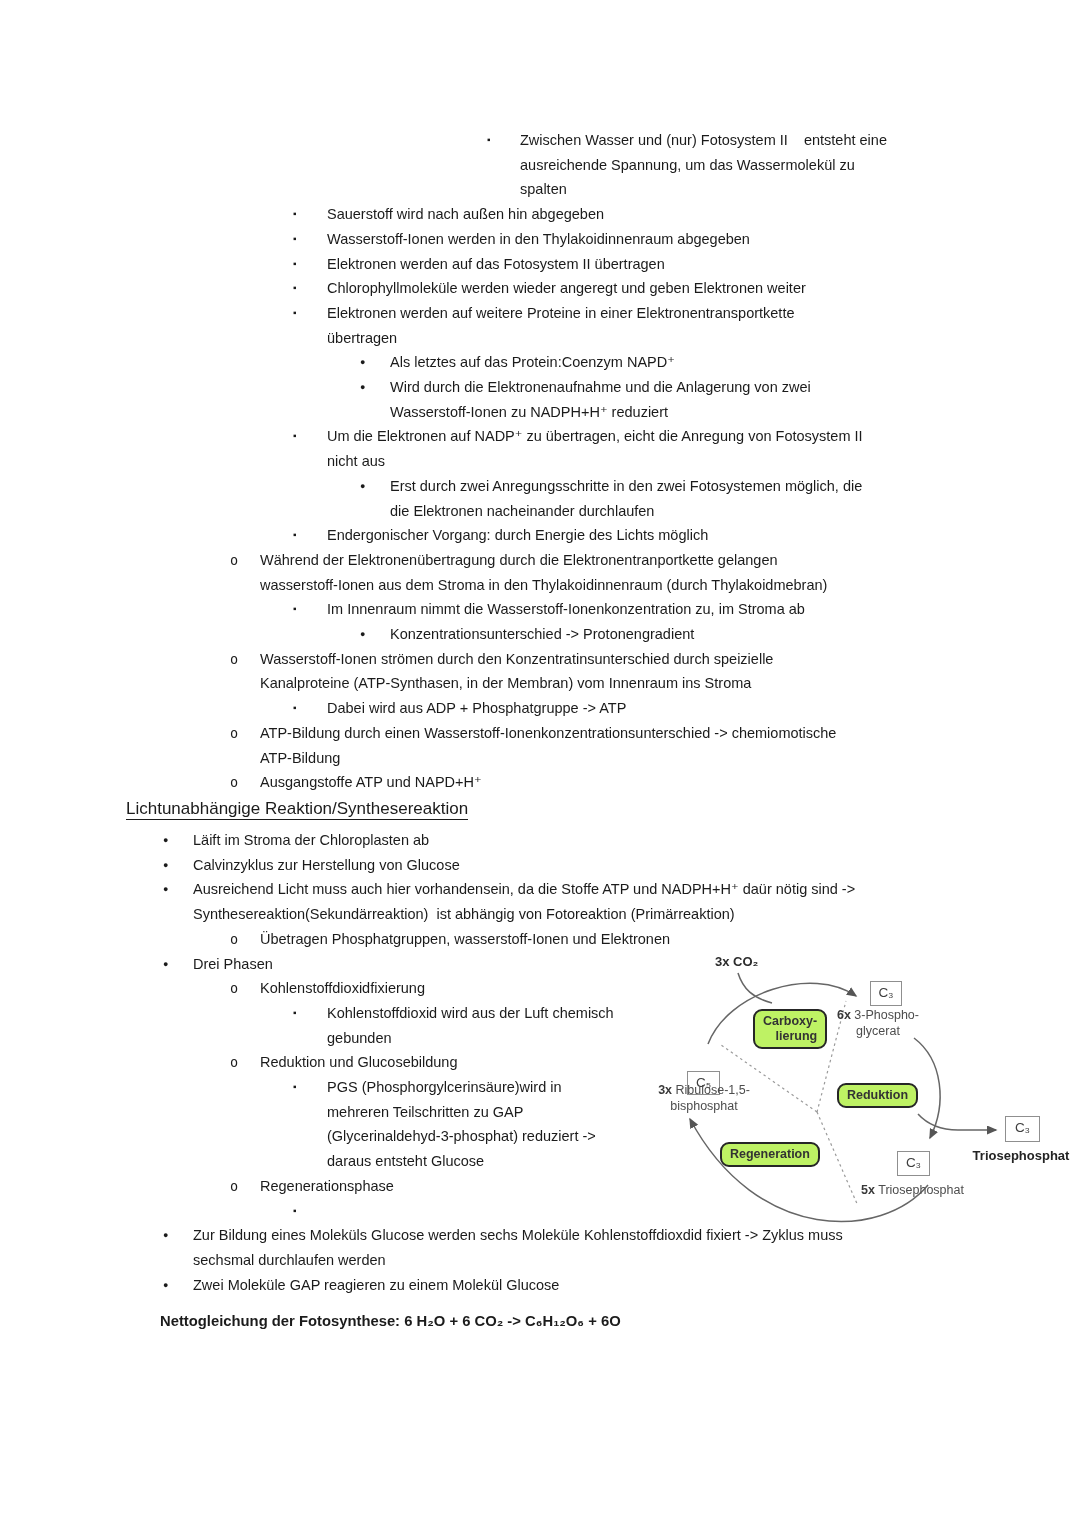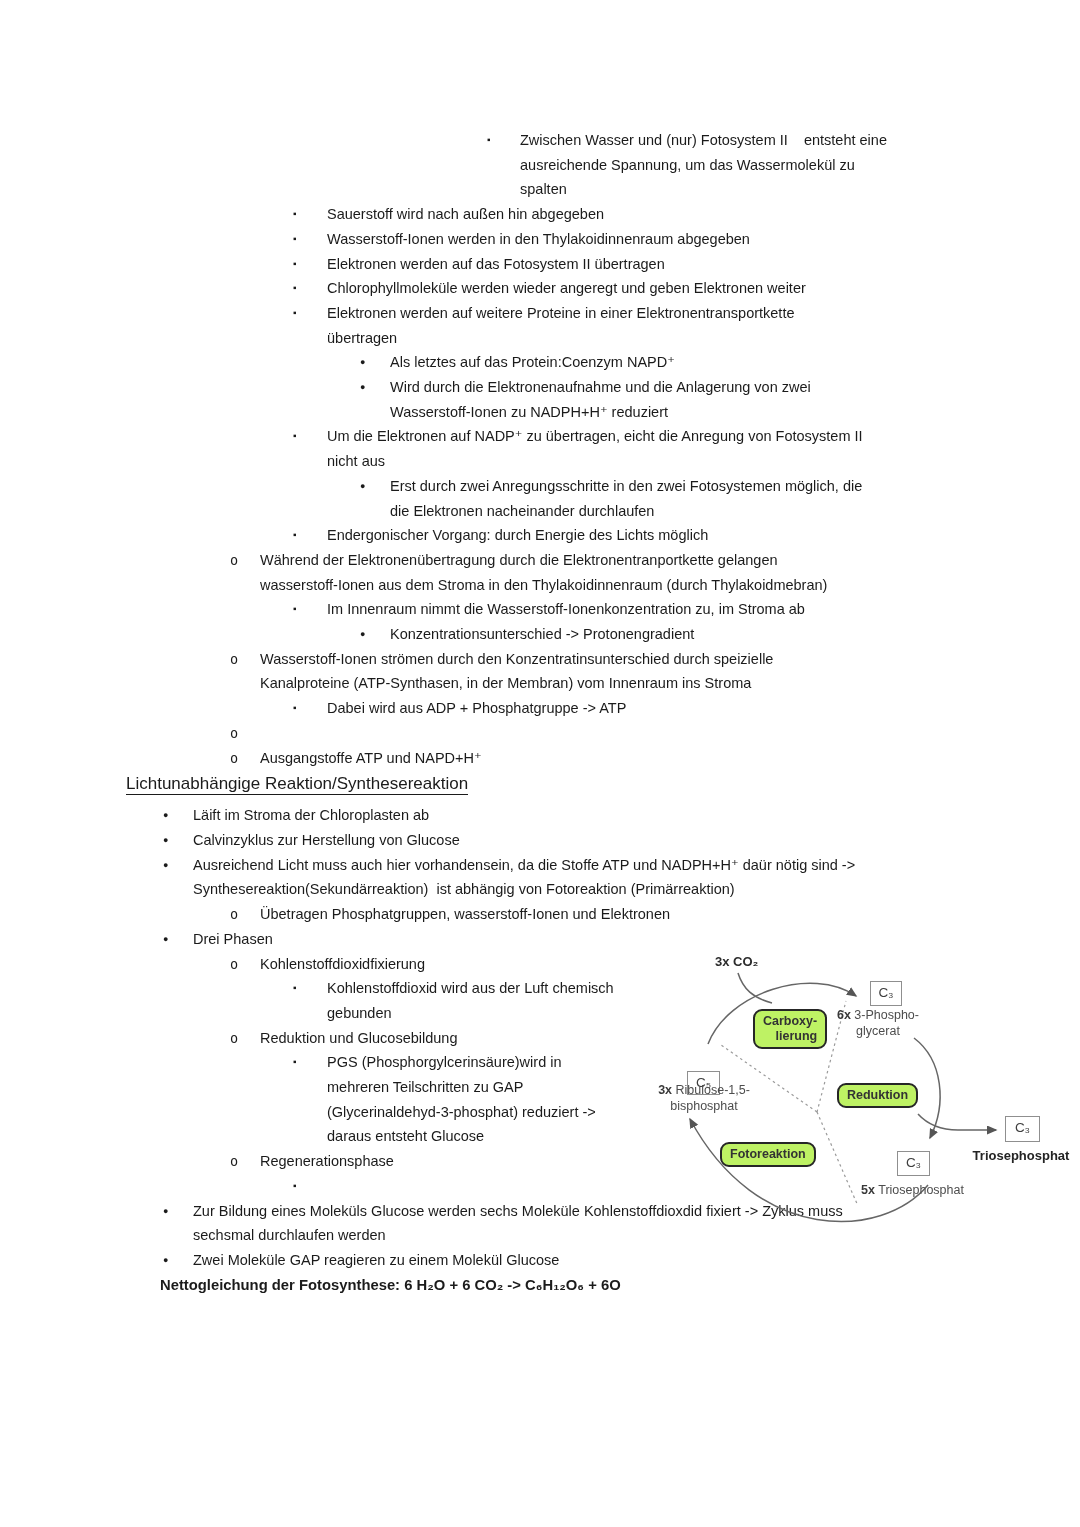--- a/index.html
+++ b/index.html
@@ -15,21 +15,21 @@
   .l1 { padding-left:163px; } .l1 .b { width:30px; }
   .l2 { padding-left:230px; } .l2 .b { width:30px; }
   .l3 { padding-left:293px; } .l3 .b { width:34px; }
   .l4 { padding-left:360px; } .l4 .b { width:30px; }
   .l6 { padding-left:487px; } .l6 .b { width:33px; }
   .b-disc   { font-size:9px; }
   .b-circle { font-family:"DejaVu Sans Mono",monospace; font-size:13.5px; }
   .b-square { font-size:10px; }
   .heading { padding-left:126px; font-size:17px; line-height:28px; margin-bottom:5px; }
   .heading .ht { border-bottom:1.5px solid #1b1b1b; padding-bottom:1px; }
-  .net { padding-left:160px; font-weight:bold; font-size:14.8px; line-height:24.7px; white-space:pre-wrap; }
+  .net { padding-left:160px; margin-top:12px; font-weight:bold; font-size:14.8px; line-height:24.7px; white-space:pre-wrap; }
 
   
   .diagram { position:absolute; left:660px; top:948px; width:420px; height:312px; font-size:12.5px; color:#4d4d4d; }
   .diagram svg { position:absolute; left:0; top:0; }
   .cbox {
     position:absolute; border:1.5px solid #8f8f8f; background:#fff;
     color:#3e3e3e; font-size:13.5px; text-align:center; line-height:22px;
   }
   .phase {
     position:absolute; border:2.5px solid #262626; border-radius:9px; background:#bef264;
@@ -114,20 +114,22 @@
         <span class="b b-circle">o</span>
         <span class="txt">Wasserstoff-Ionen strömen durch den Konzentratinsunterschied durch speizielle
 Kanalproteine (ATP-Synthasen, in der Membran) vom Innenraum ins Stroma</span>
       </div>
     <div class="item l3">
         <span class="b b-square">▪</span>
         <span class="txt">Dabei wird aus ADP + Phosphatgruppe -&gt; ATP</span>
       </div>
     <div class="item l2">
         <span class="b b-circle">o</span>
+        <span class="txt">ATP-Bildung durch einen Wasserstoff-Ionenkonzentrationsunterschied -&gt; chemiomotische
+ATP-Bildung</span>
       </div>
     <div class="item l2">
         <span class="b b-circle">o</span>
         <span class="txt">Ausgangstoffe ATP und NAPD+H⁺</span>
       </div>
 
     <div class="heading"><span class="ht">Lichtunabhängige Reaktion/Synthesereaktion</span></div>
 
     <div class="item l1">
         <span class="b b-disc">●</span>
@@ -225,15 +227,15 @@
 
     <div class="cbox" style="left:237px; top:203px; width:31px; height:23px;">C₃</div>
     <div class="dlabel" style="left:175px; top:235px; width:155px;"><span class="mult">5x</span><span> Triosephosphat</span></div>
 
     <div class="cbox" style="left:345px; top:168px; width:33px; height:24px;">C₃</div>
     <div class="outlabel" style="left:302px; top:200px; width:118px;">Triosephosphat</div>
 
     <div class="phase" style="left:93px; top:61px;">Carboxy-
 lierung</div>
     <div class="phase" style="left:177px; top:135px;">Reduktion</div>
-    <div class="phase" style="left:60px; top:194px;">Fotoreaktion</div>
+    <div class="phase" style="left:60px; top:194px;">Regeneration</div>
   </div>
 </div>
 
 </body></html>

